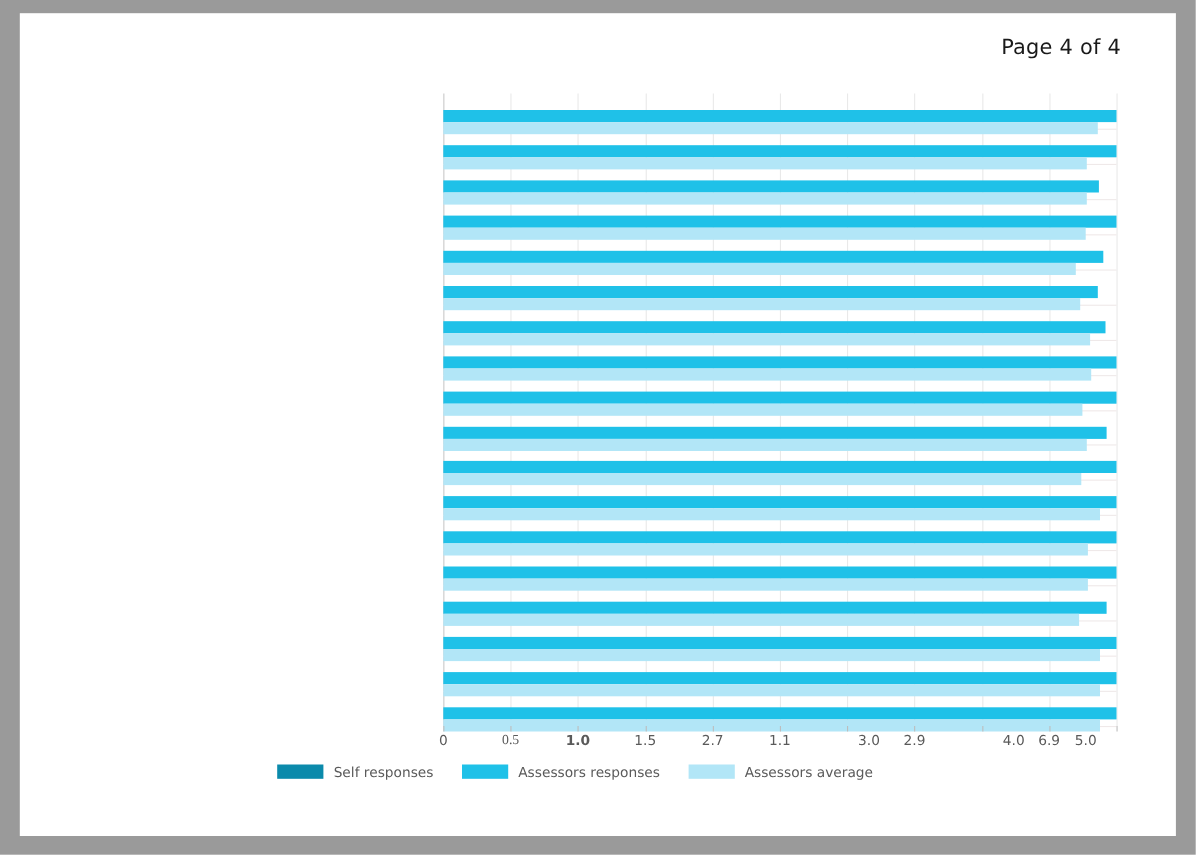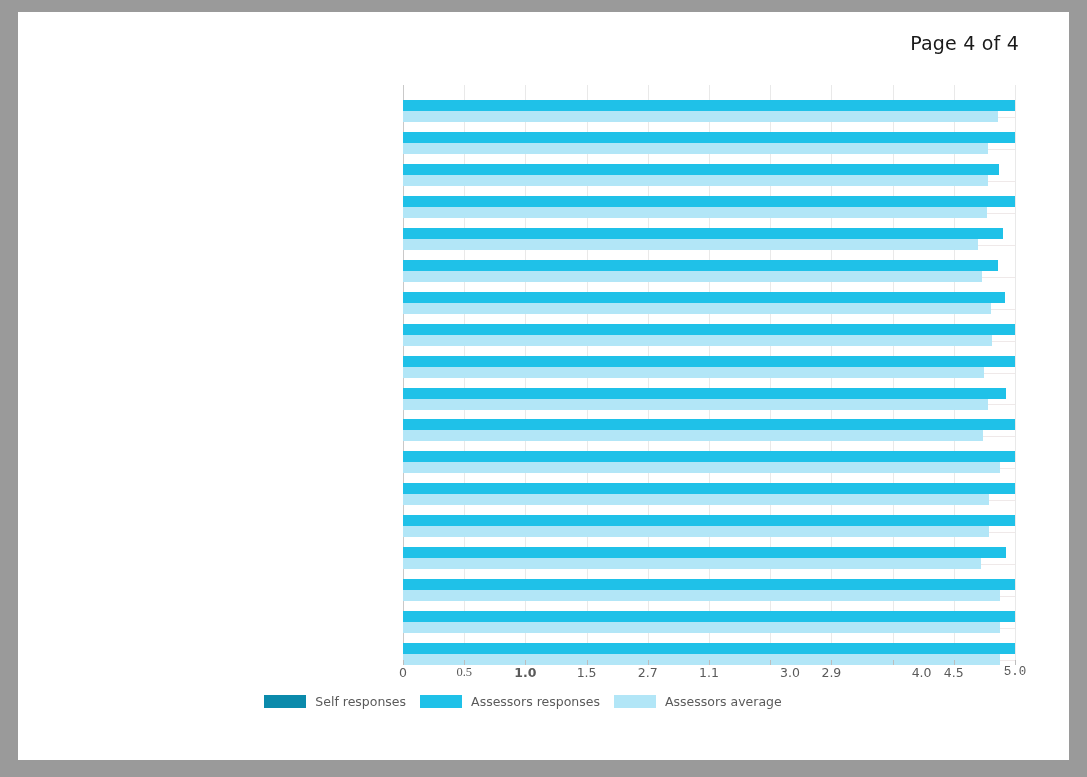--- a/index.html
+++ b/index.html
@@ -124,21 +124,21 @@
 
   
   #legend {
     position: absolute;
     left: 0;
     top: 682px;
     width: 1010px;
     display: flex;
     justify-content: center;
     align-items: center;
-    gap: 14px;
+    gap: 26px;
   }
   .legend-item {
     display: flex;
     align-items: center;
     gap: 9px;
   }
   .legend-swatch {
     width: 42px;
     height: 13px;
     display: block;
@@ -276,23 +276,23 @@
         <div class="xtick" style="left: 244.8px;">2.7</div>
         <div class="xtickmark" style="left: 306px;"></div>
         <div class="xtick" style="left: 306px;">1.1</div>
         <div class="xtickmark" style="left: 367.2px;"></div>
         <div class="xtick" style="left: 387px;">3.0</div>
         <div class="xtickmark" style="left: 428.4px;"></div>
         <div class="xtick" style="left: 428.4px;">2.9</div>
         <div class="xtickmark" style="left: 489.6px;"></div>
         <div class="xtick" style="left: 489.6px; margin-left: 29px;">4.0</div>
         <div class="xtickmark" style="left: 550.8px;"></div>
-        <div class="xtick" style="left: 550.8px;">4.5</div>
+        <div class="xtick" style="left: 550.8px;">6.9</div>
         <div class="xtickmark" style="left: 612px;"></div>
-        <div class="xtick" style="left: 612px; font-family: Liberation Mono, monospace;">5.0</div>
+        <div class="xtick" style="left: 584px;">5.0</div>
       </div>
 
     <div id="legend">
         <div class="legend-item">
           <span class="legend-swatch" style="background: rgb(11, 138, 171);"></span>
           <span class="legend-label">Self responses</span>
         </div>
         <div class="legend-item">
           <span class="legend-swatch" style="background: rgb(31, 193, 232);"></span>
           <span class="legend-label">Assessors responses</span>

